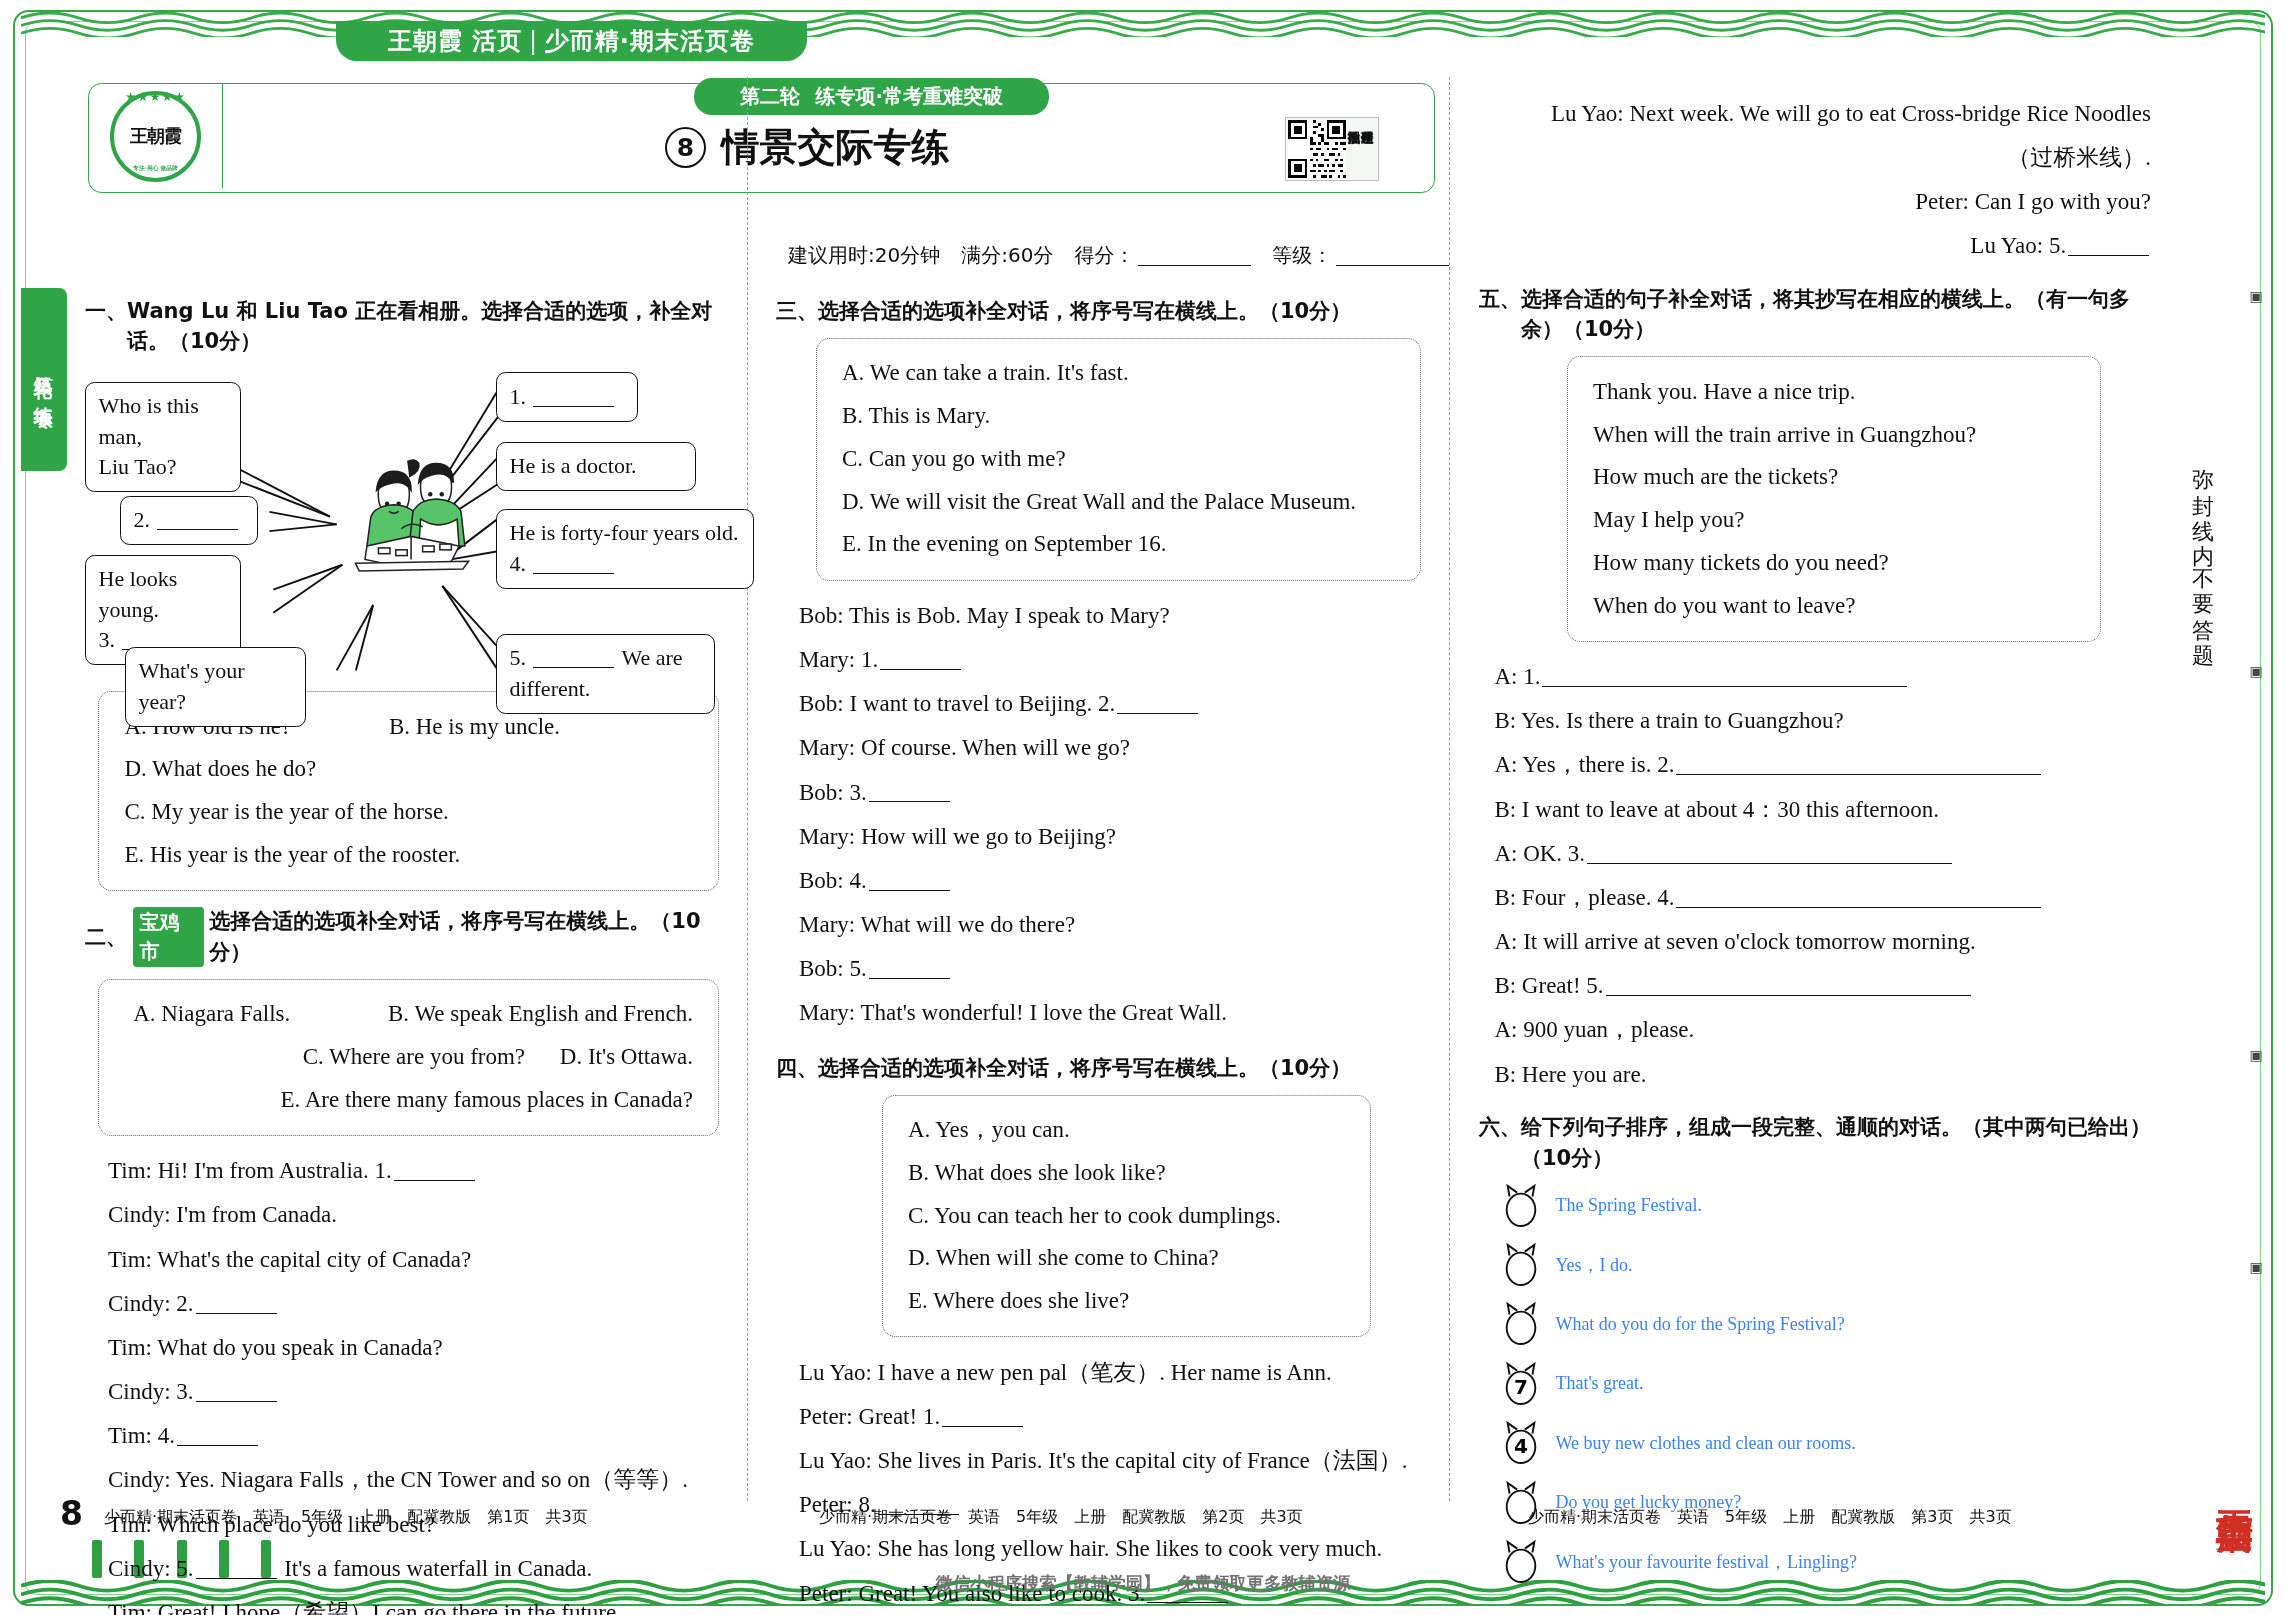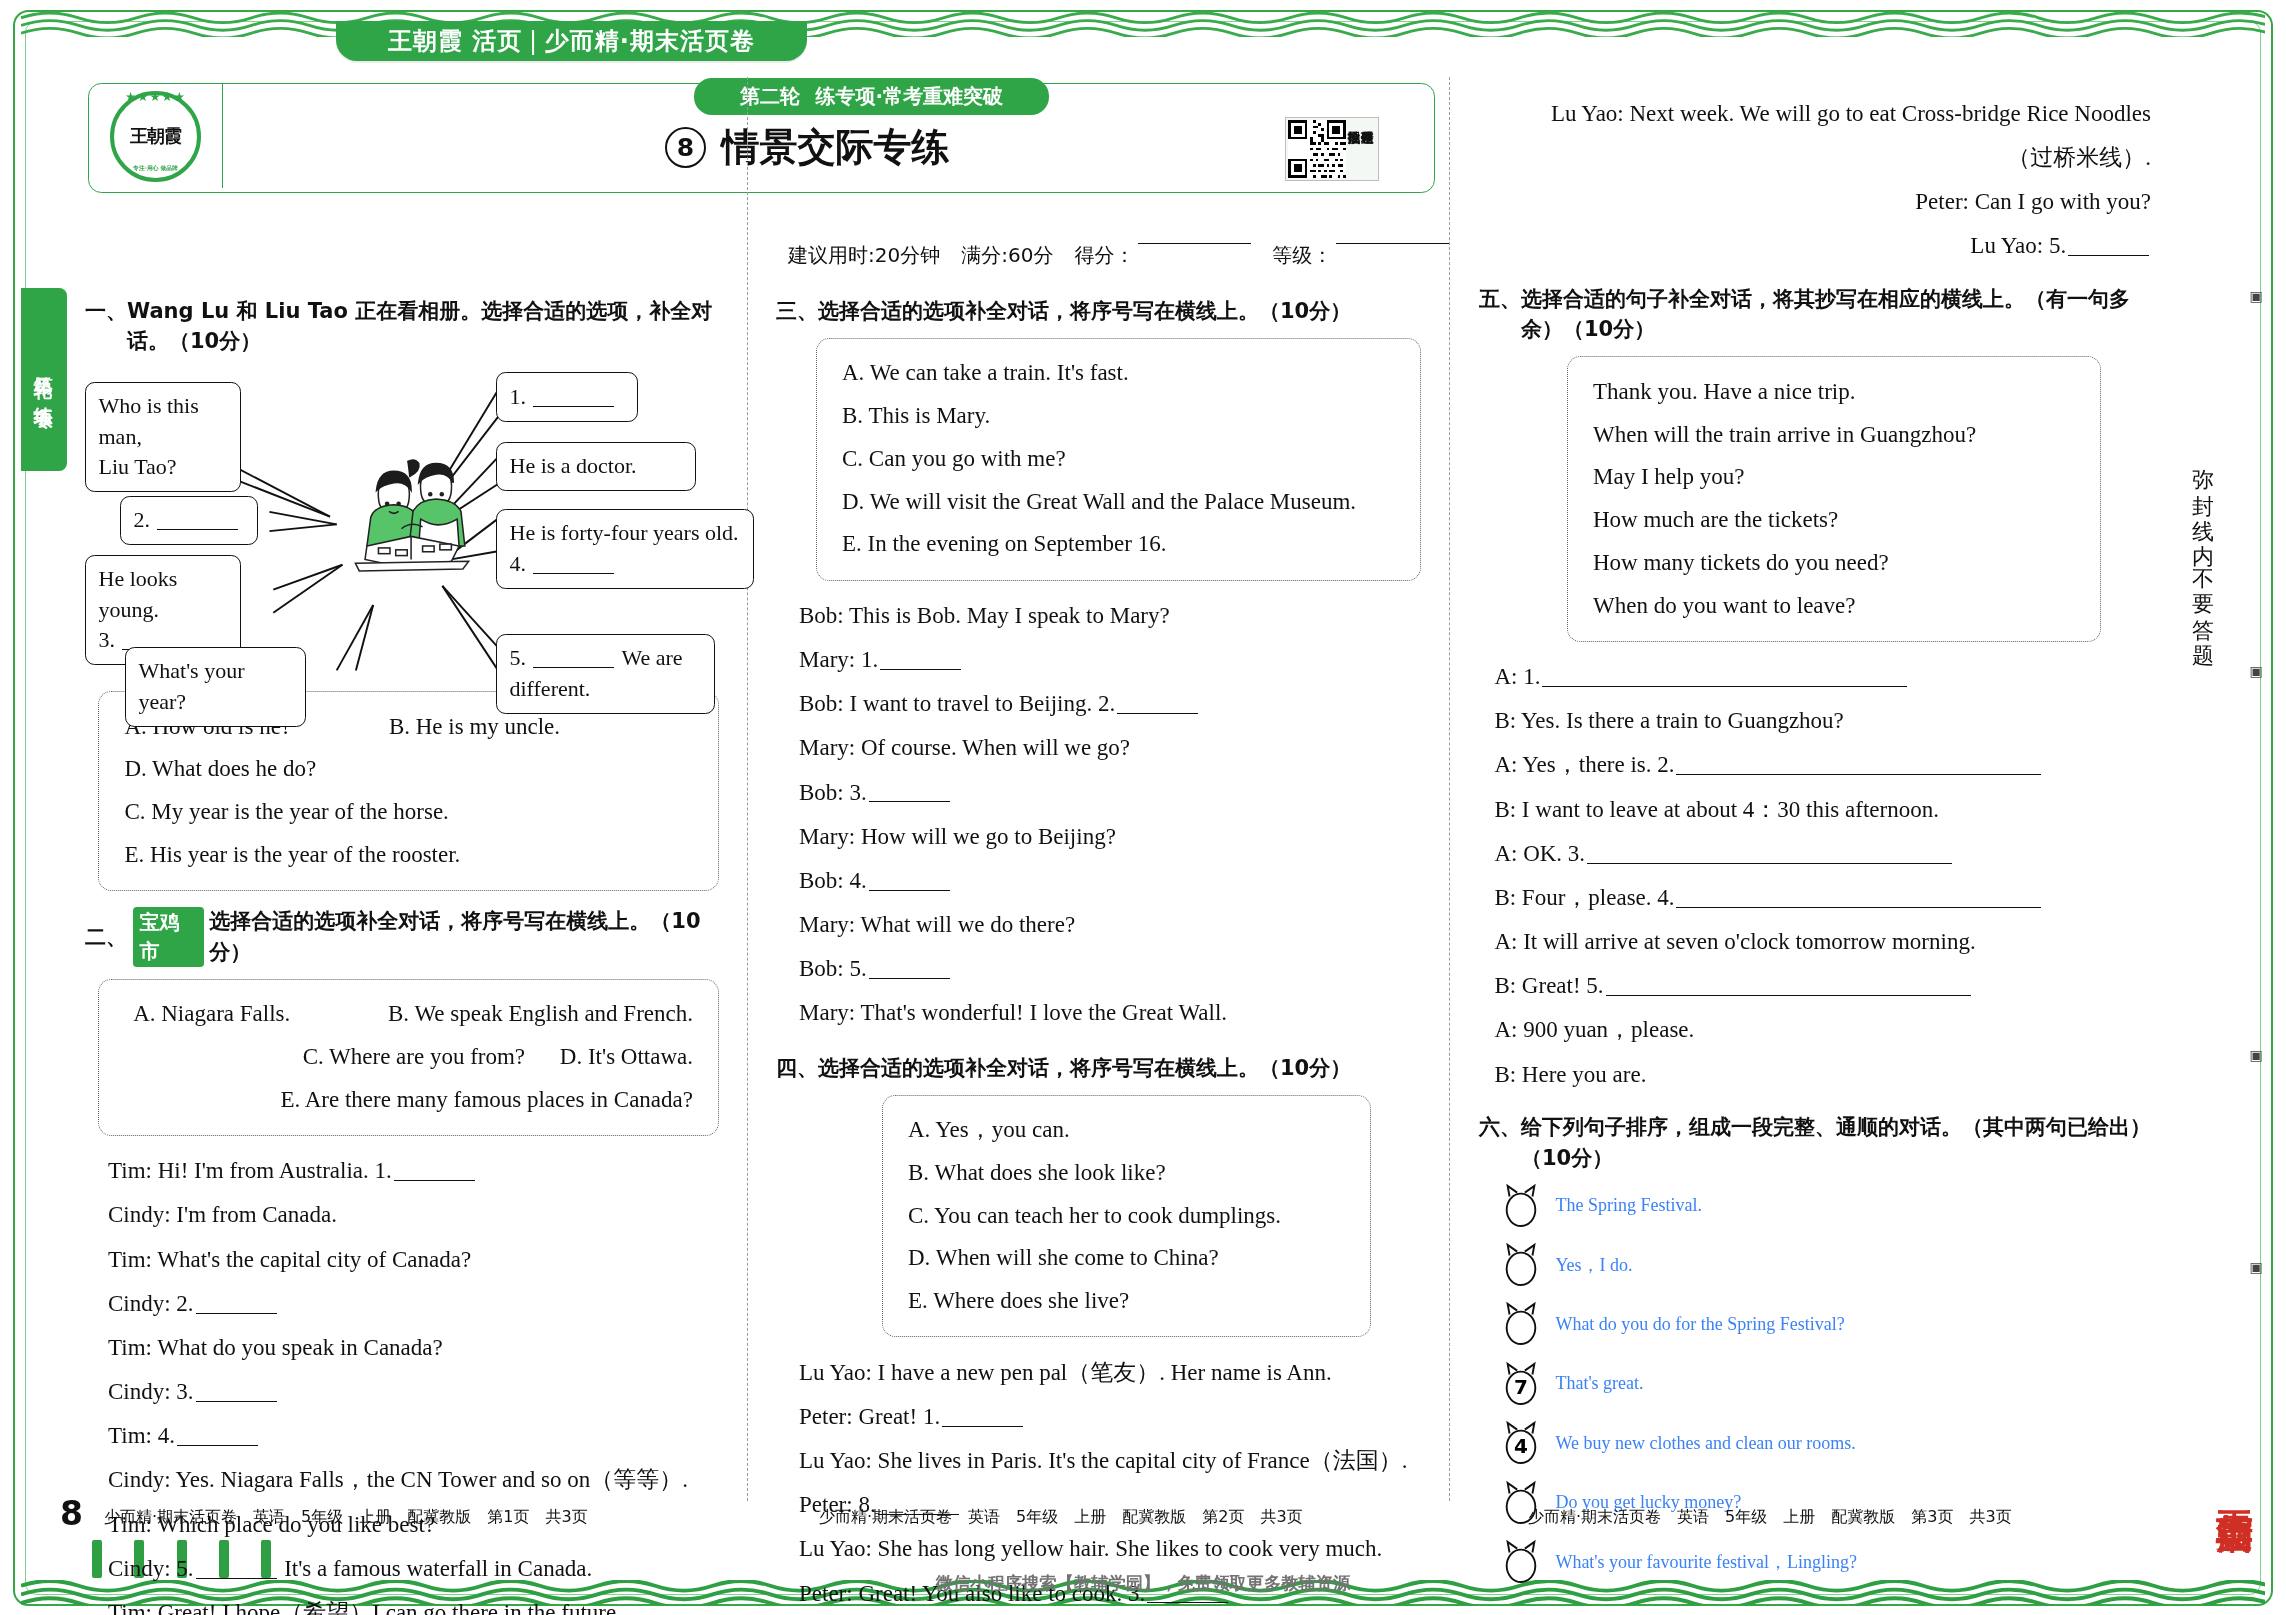--- a/index.html
+++ b/index.html
@@ -87,21 +87,21 @@
   .qr-col{writing-mode:vertical-rl;text-orientation:upright;letter-spacing:0px;}
 
   
   .meta-line{
     position:absolute;left:788px;top:242px;
     font-family:"DejaVu Sans",sans-serif;font-size:20px;color:#111;
     display:flex;align-items:flex-end;gap:21px;white-space:nowrap;
   }
   .meta-line .blank{display:inline-block;width:113px;border-bottom:1.9px solid #111;height:1px;
     margin-left:3.8px;margin-bottom:2.9px;}
-  .meta-item{display:flex;align-items:flex-start;}
+  .meta-item{display:flex;align-items:flex-end;}
 
   
   .col{position:absolute;top:0;}
   .col-1{left:85px;width:634px;}
   .col-2{left:776px;width:653px;}
   .col-3{left:1479px;width:672px;}
   .divider{position:absolute;top:77px;bottom:115px;width:0;border-left:1px dashed #9a9a9a;}
   .div-1{left:747px;}
   .div-2{left:1449px;}
 
@@ -522,22 +522,22 @@
   </div>
 
   <div class="q-head" style="margin-top:15.4px;">
     <span class="qnum">五、</span>
     <span class="qtext">选择合适的句子补全对话，将其抄写在相应的横线上。（有一句多余）（10分）</span>
   </div>
 
   <div class="opt-box dotted" style="margin-left:88px;margin-right:50px;">
     <div class="opt-line">Thank you. Have a nice trip.</div>
     <div class="opt-line">When will the train arrive in Guangzhou?</div>
+    <div class="opt-line">How much are the tickets?</div>
     <div class="opt-line">May I help you?</div>
-    <div class="opt-line">How much are the tickets?</div>
     <div class="opt-line">How many tickets do you need?</div>
     <div class="opt-line">When do you want to leave?</div>
   </div>
 
   <div class="dlg" style="margin-left:15.4px;">
     <div><span>A: 1.</span><span class="ul-xl"></span></div>
     <div>B: Yes. Is there a train to Guangzhou?</div>
     <div><span>A: Yes，there is. 2.</span><span class="ul-xl"></span></div>
     <div>B: I want to leave at about 4：30 this afternoon.</div>
     <div><span>A: OK. 3.</span><span class="ul-xl"></span></div>

